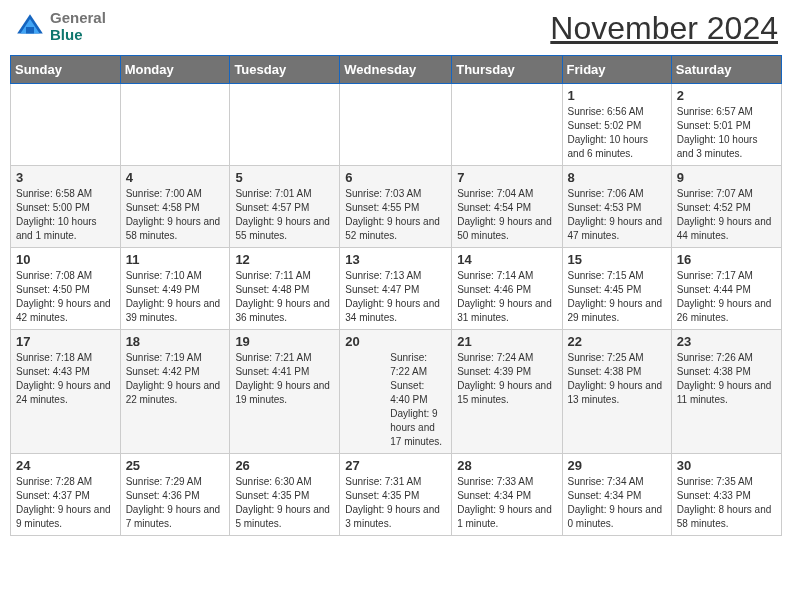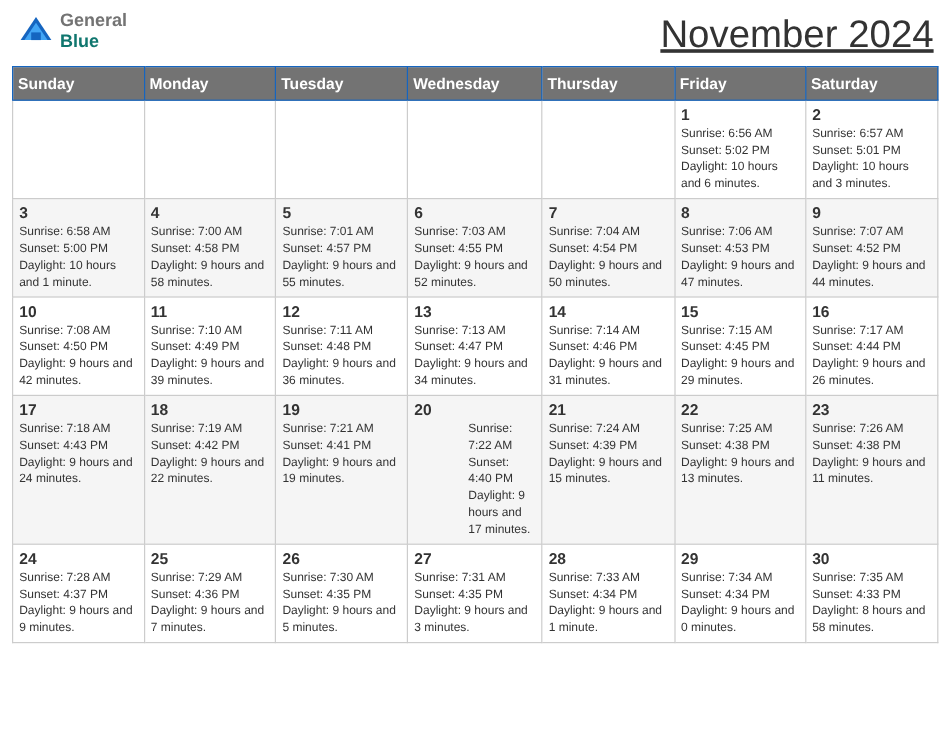--- a/index.html
+++ b/index.html
@@ -288,21 +288,21 @@
 Daylight: 9 hours and 9 minutes.</div>
         </td>
         <td>
           <span class="day-num">25</span>
           <div class="day-info" style="white-space: pre-line;">Sunrise: 7:29 AM
 Sunset: 4:36 PM
 Daylight: 9 hours and 7 minutes.</div>
         </td>
         <td>
           <span class="day-num">26</span>
-          <div class="day-info" style="white-space: pre-line;">Sunrise: 7:30 AM
+          <div class="day-info" style="white-space: pre-line;">Sunrise: 6:30 AM
 Sunset: 4:35 PM
 Daylight: 9 hours and 5 minutes.</div>
         </td>
         <td>
           <span class="day-num">27</span>
           <div class="day-info" style="white-space: pre-line;">Sunrise: 7:31 AM
 Sunset: 4:35 PM
 Daylight: 9 hours and 3 minutes.</div>
         </td>
         <td>

